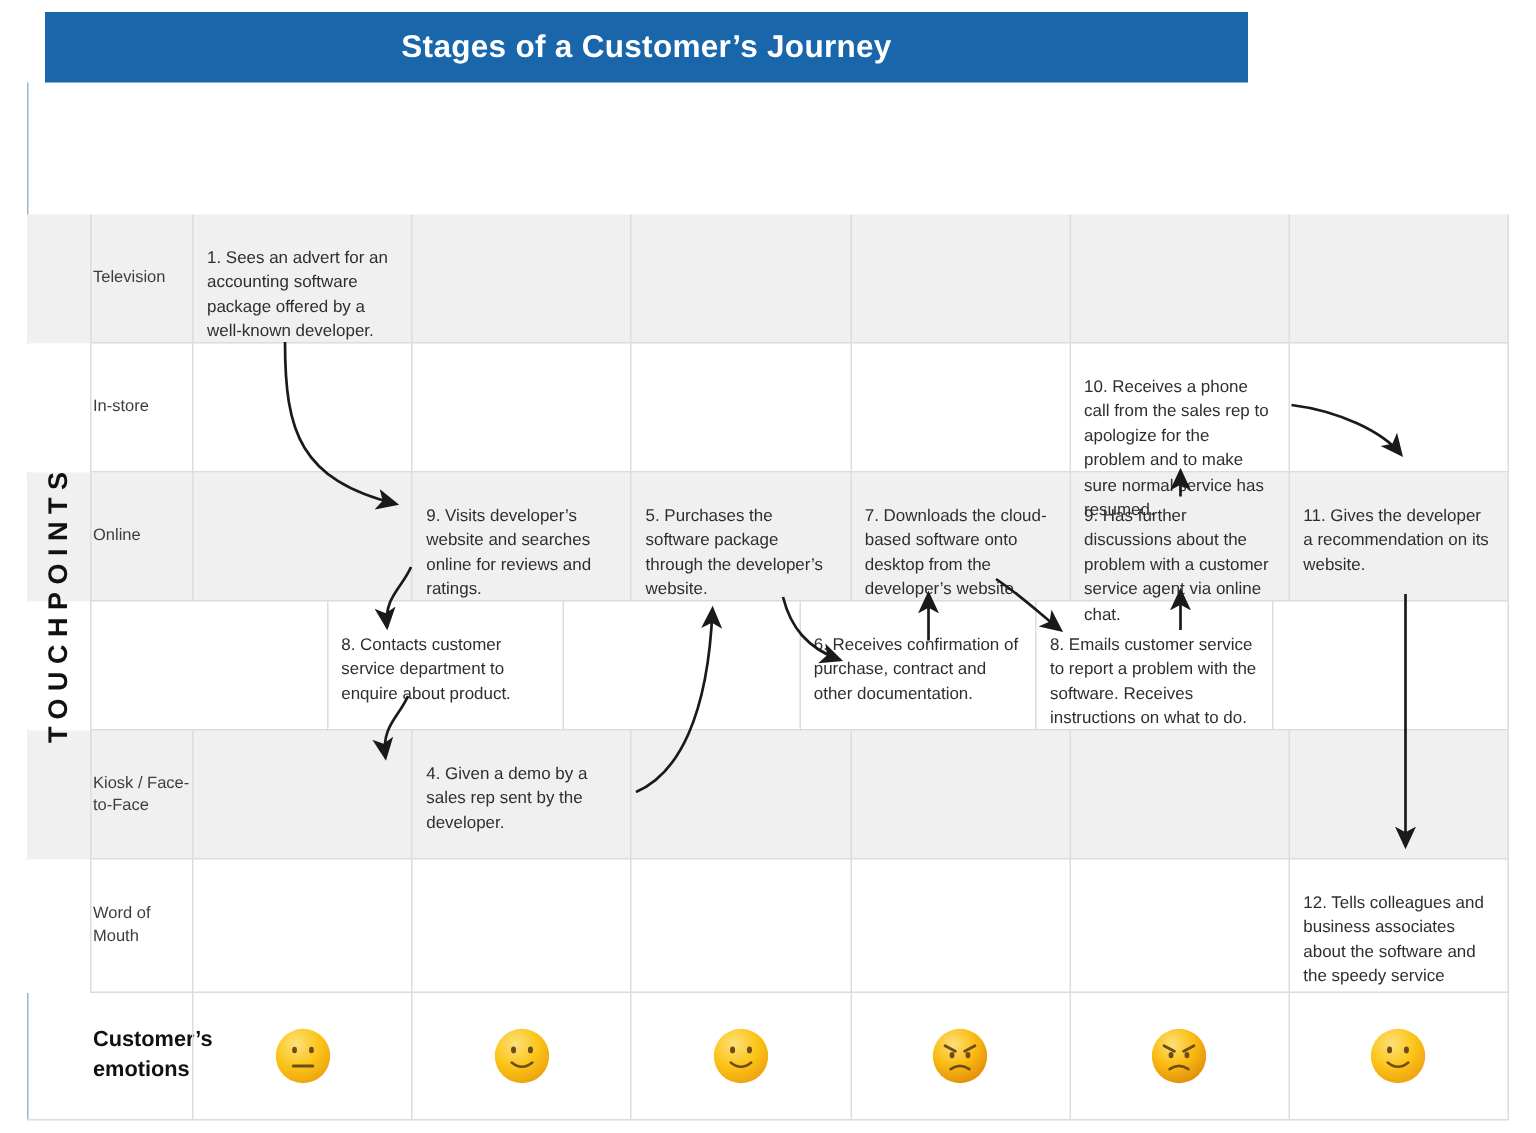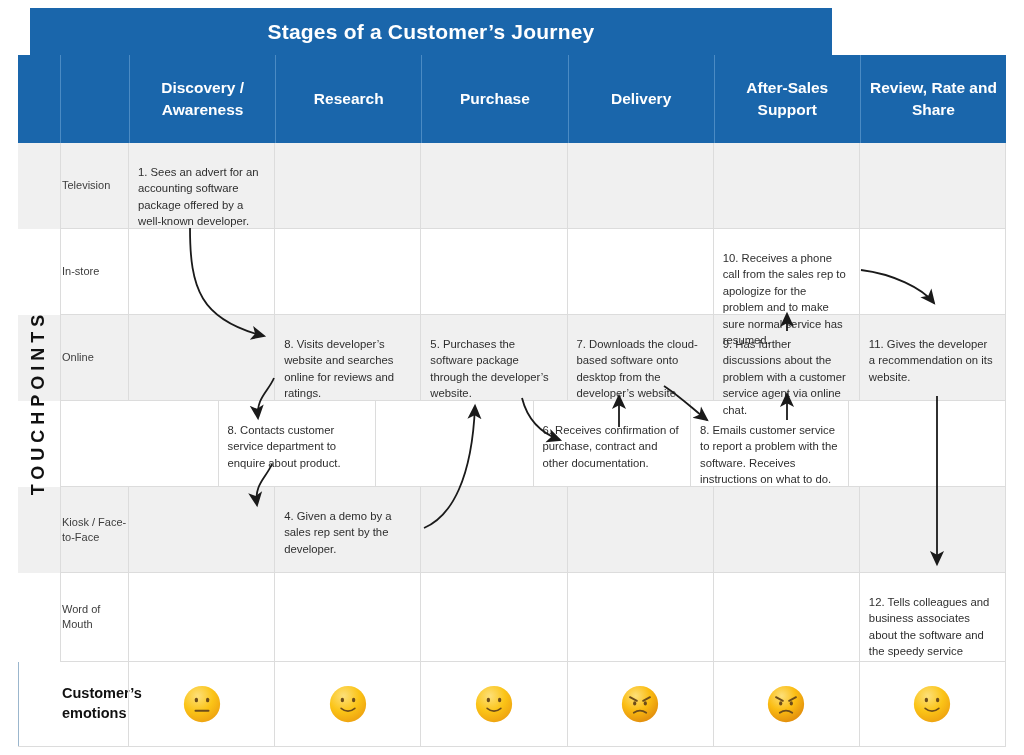--- a/index.html
+++ b/index.html
@@ -173,30 +173,20 @@
 <body>
 
 <div id="root">
 
   <div class="title-bar">
     <div class="title-text">Stages of a Customer’s Journey</div>
   </div>
 
   <div class="left-rail"></div>
 
-  <div class="stage-header">
-    <div class="hdr-gutter"></div>
-    <div class="hdr-touch"></div>
-    <div class="hdr-cell">Discovery / Awareness</div>
-    <div class="hdr-cell">Research</div>
-    <div class="hdr-cell">Purchase</div>
-    <div class="hdr-cell">Delivery</div>
-    <div class="hdr-cell">After-Sales Support</div>
-    <div class="hdr-cell">Review, Rate and Share</div>
-  </div>
 
   <div class="grid">
 
     <div class="row shaded" style="height:86px;">
       <div class="gutter"></div>
       <div class="touch-label">Television</div>
       <div class="cell">1. Sees an advert for an accounting software package offered by a well-known developer.</div>
       <div class="cell"></div>
       <div class="cell"></div>
       <div class="cell"></div>
@@ -212,21 +202,21 @@
       <div class="cell"></div>
       <div class="cell"></div>
       <div class="cell">10. Receives a phone call from the sales rep to apologize for the problem and to make sure normal service has resumed.</div>
       <div class="cell"></div>
     </div>
 
     <div class="row shaded" style="height:86px;">
       <div class="gutter"></div>
       <div class="touch-label">Online</div>
       <div class="cell"></div>
-      <div class="cell">8. Visits developer’s website and searches online for reviews and ratings.</div>
+      <div class="cell">9. Visits developer’s website and searches online for reviews and ratings.</div>
       <div class="cell">5. Purchases the software package through the developer’s website.</div>
       <div class="cell">7. Downloads the cloud-based software onto desktop from the developer’s website.</div>
       <div class="cell">9. Has further discussions about the problem with a customer service agent via online chat.</div>
       <div class="cell">11. Gives the developer a recommendation on its website.</div>
     </div>
 
     <div class="row plain" style="height:86px;">
       <div class="gutter"></div>
       <div class="cell"></div>
       <div class="cell">8. Contacts customer service department to enquire about product.</div>

